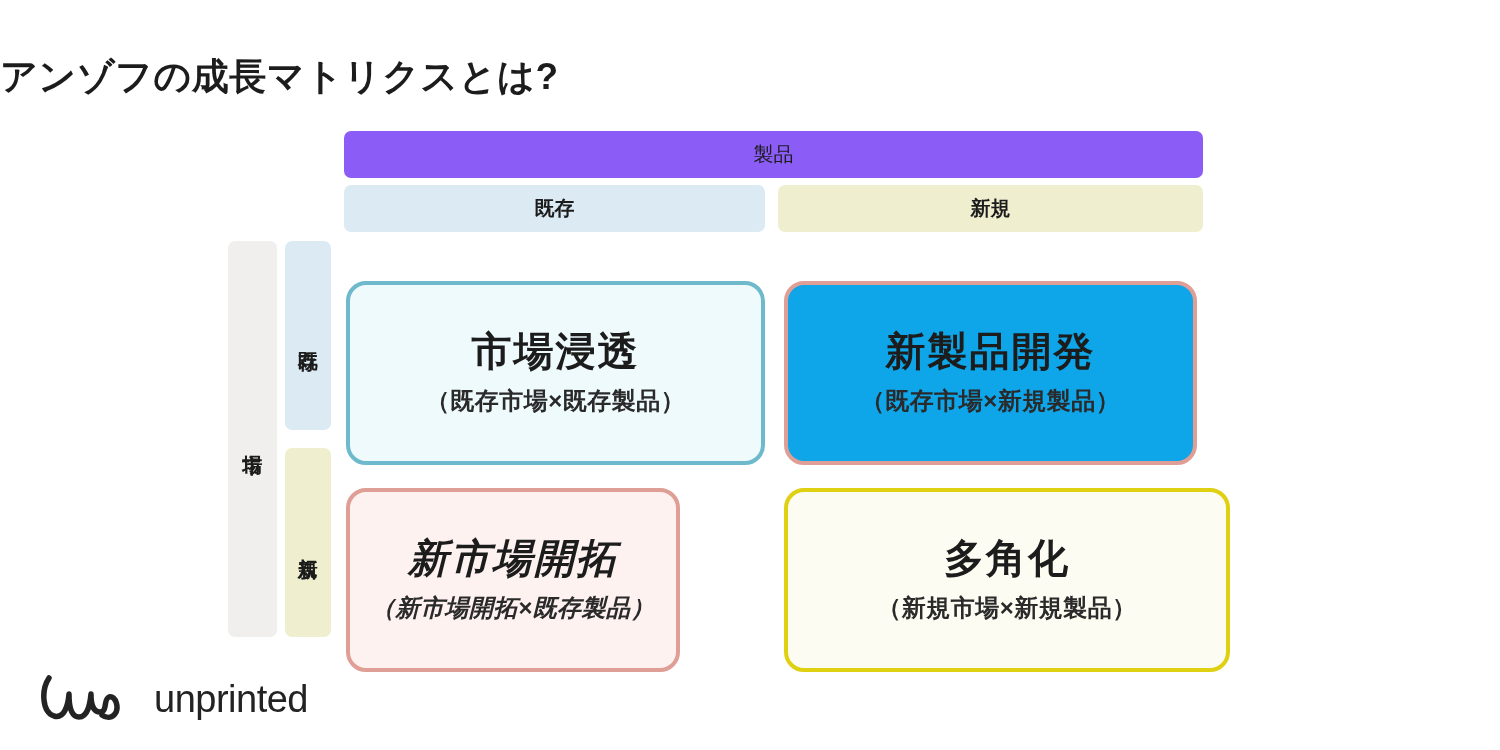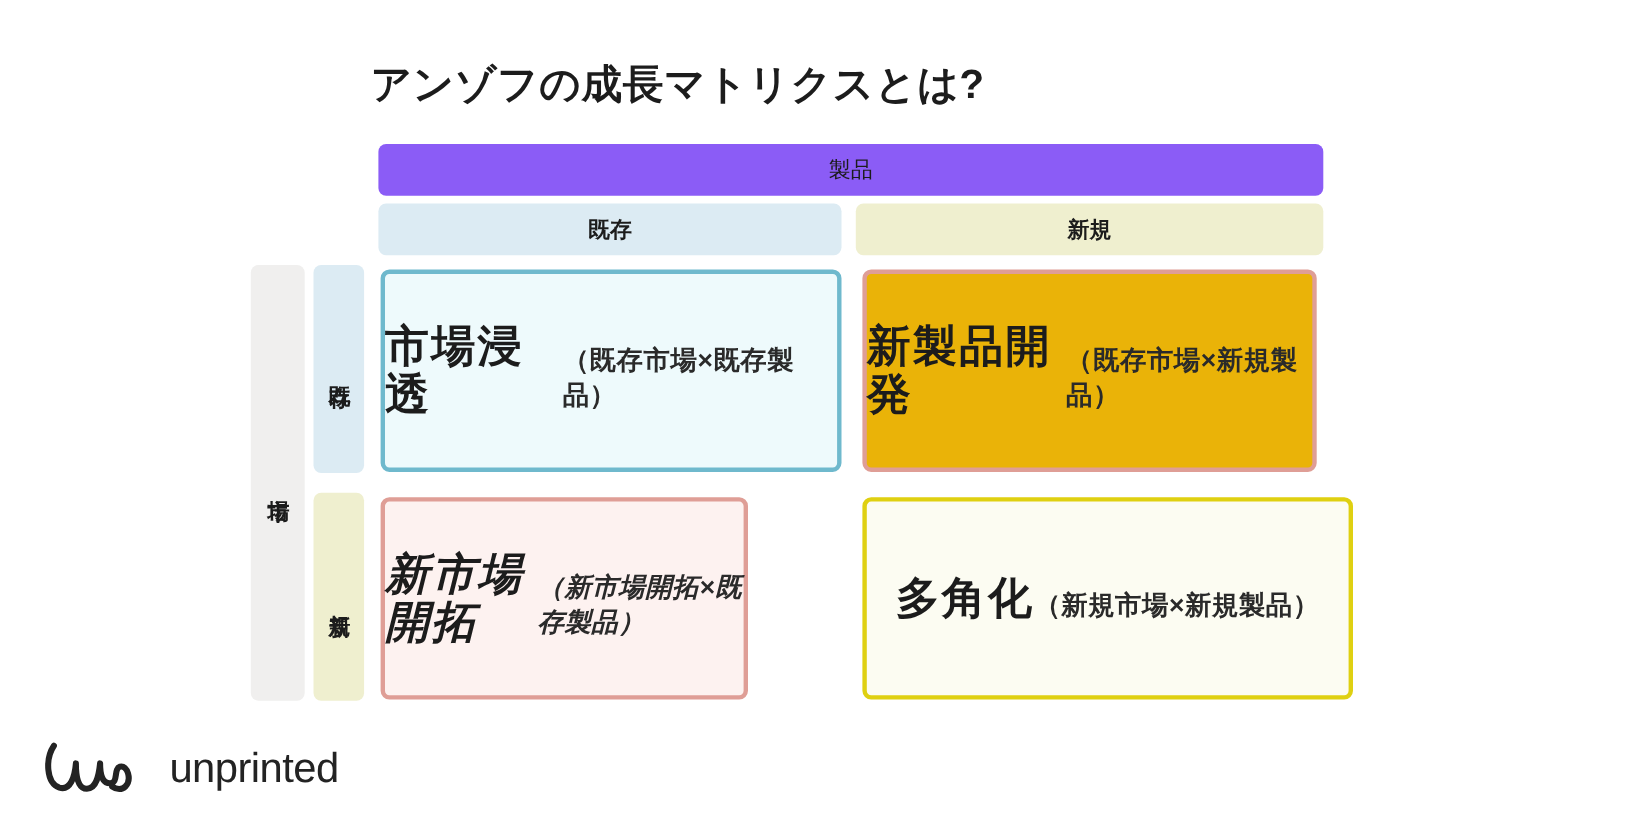--- a/index.html
+++ b/index.html
@@ -8,21 +8,21 @@
     background: #ffffff;
     font-family: "Liberation Sans", "DejaVu Sans", sans-serif;
     overflow: hidden;
   }
   .page { position: relative; width: 1500px; height: 750px; }
 
   
   .title {
     position: absolute;
     left: 0; top: 52px; width: 1232px;
-    text-align: center;
+    text-align: left;
     font-size: 37px;
     font-weight: bold;
     color: #1c1c1c;
     letter-spacing: 0.5px;
   }
 
   
   .hdr-product {
     position: absolute;
     left: 344px; top: 131px; width: 859px; height: 47px;
@@ -54,45 +54,47 @@
   .vtext {
     writing-mode: vertical-rl;
     text-orientation: upright;
     line-height: 1.12;
     letter-spacing: 1px;
   }
 
   
   .cell {
     position: absolute;
-    border-radius: 8px;
+    border-radius: 20px;
     border-style: solid;
     border-width: 4px;
     display: flex;
+    flex-direction: column;
     align-items: center;
     justify-content: center;
+    margin-top: 36px;
   }
   .cell-title {
     font-size: 40px;
     font-weight: bold;
     color: #1c1c1c;
     letter-spacing: 2px;
     line-height: 1.1;
   }
   .cell-sub {
     margin-top: 12px;
     font-size: 24px;
     font-weight: bold;
     color: #2a2a2a;
     letter-spacing: 0.5px;
   }
   .cell-penetration  { left: 346px; top: 245px; width: 419px; height: 184px;
                        background: #EEFAFC; border-color: #6FB9CD; }
   .cell-newproduct   { left: 784px; top: 245px; width: 413px; height: 184px;
-                       background: #eab308; border-color: #DF9E96; }
+                       background: #0ea5e9; border-color: #DF9E96; }
   .cell-newmarket    { left: 346px; top: 452px; width: 334px; height: 184px;
                        background: #FDF2F0; border-color: #DF9E96; font-style: italic; }
   .cell-diversify    { left: 784px; top: 452px; width: 446px; height: 184px;
                        background: #FCFCF2; border-color: #DFD011; }
 
   
   .logo {
     position: absolute;
     left: 40px; top: 668px;
     display: flex; align-items: center; gap: 24px;

